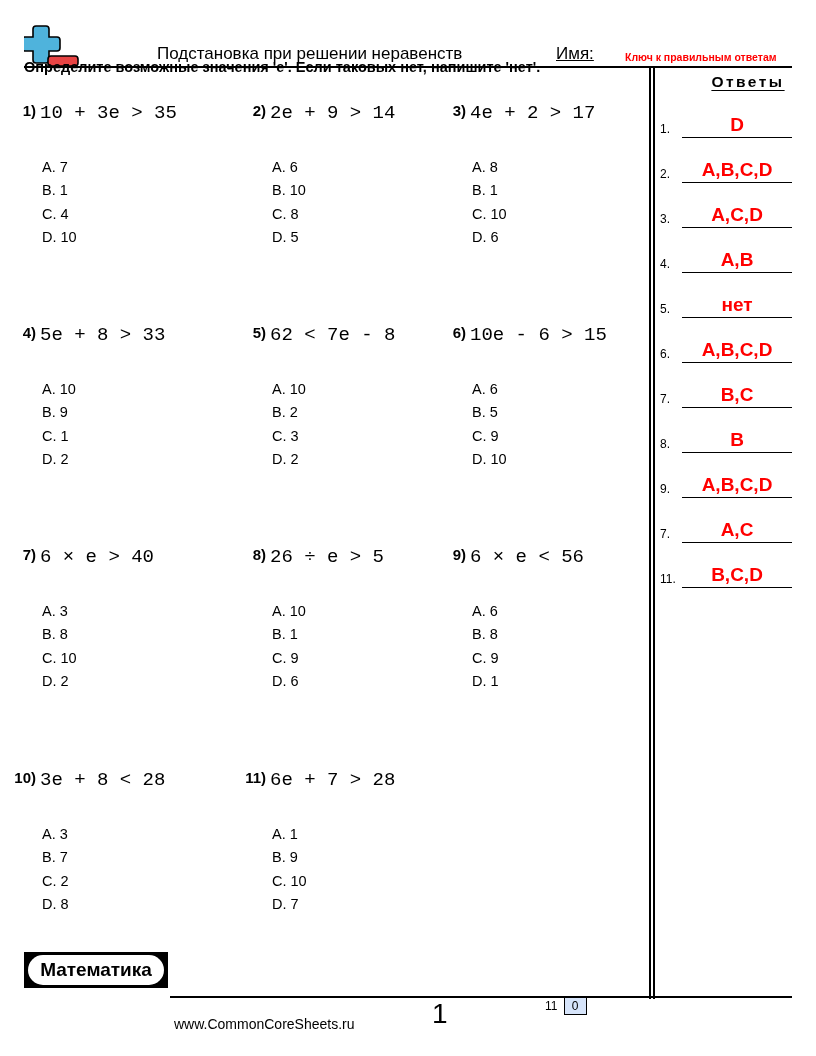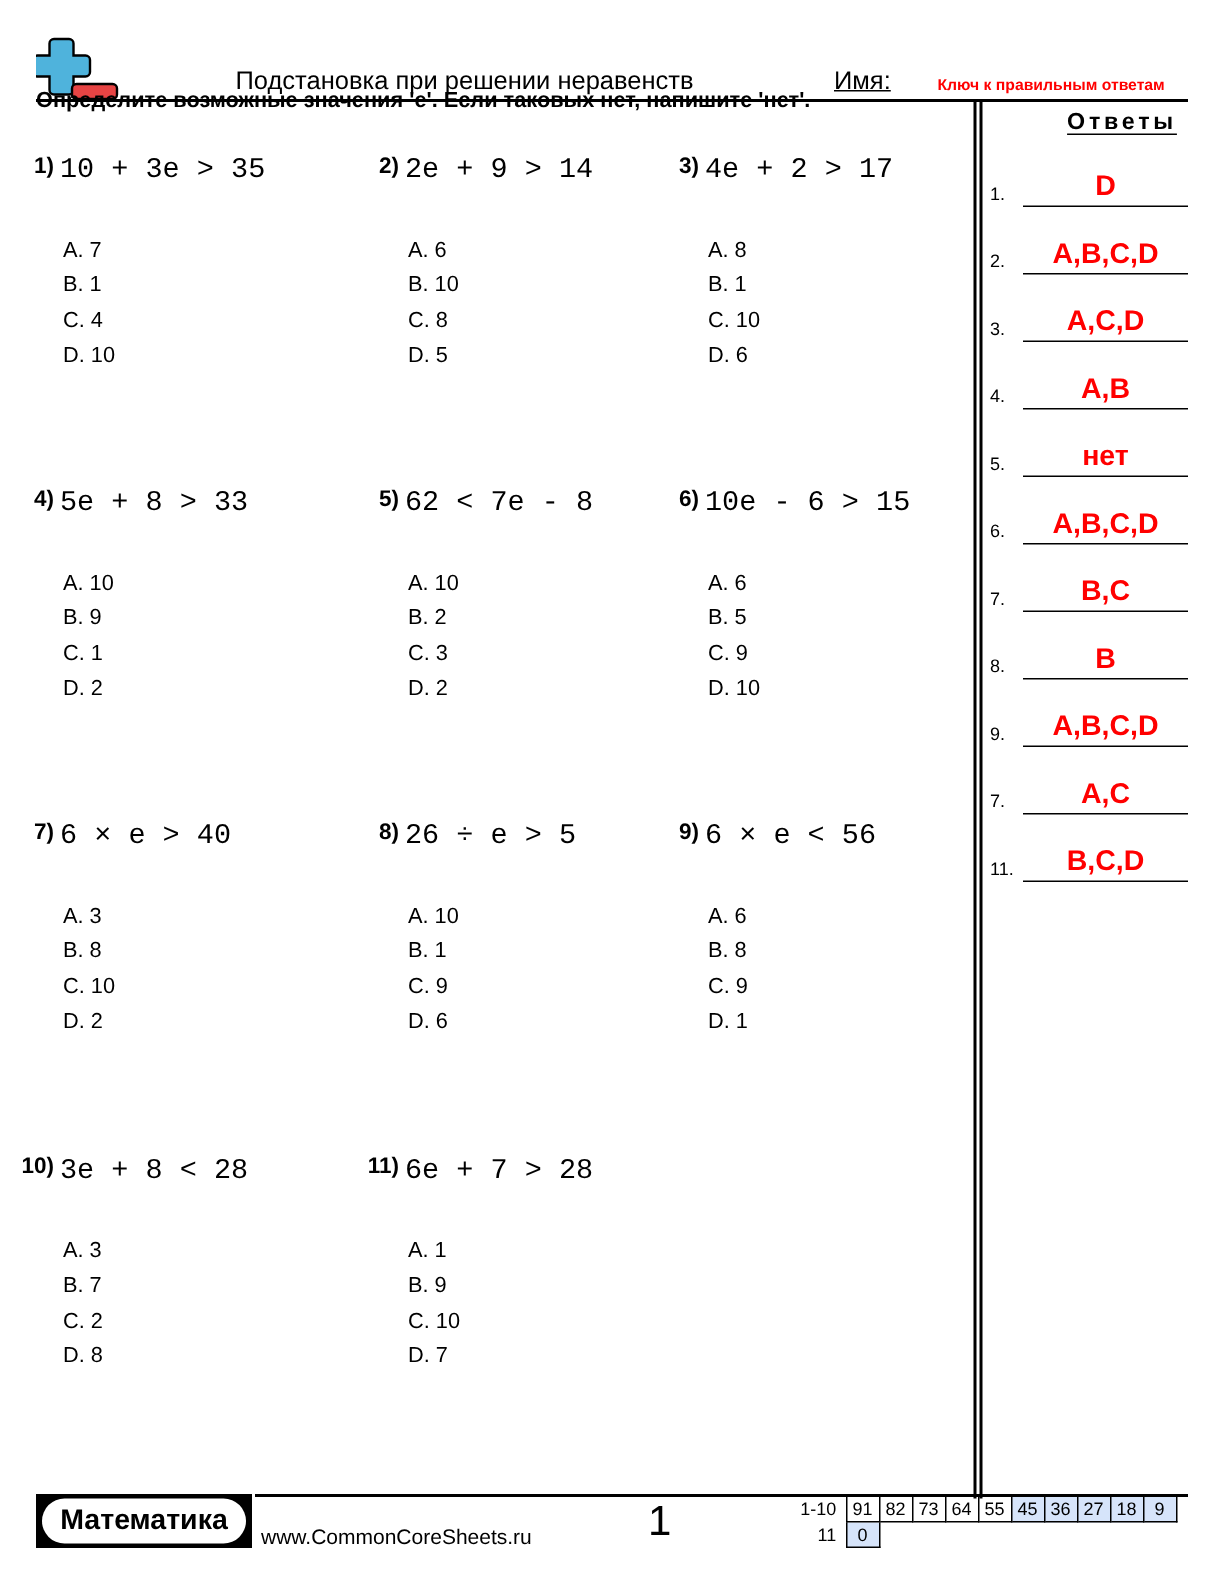--- a/index.html
+++ b/index.html
@@ -25,21 +25,21 @@
   .ans-line { position:absolute; left:22px; right:0; bottom:0; height:1.5px; background:#000; }
   .ans-val { position:absolute; left:22px; right:0; bottom:2px; text-align:center; color:#ff0000; font-weight:bold; font-size:19px; }
 
   .problem { position:absolute; width:200px; }
   .p-num { position:absolute; left:0; top:0; width:36px; text-align:right; font-weight:bold; font-size:15px; }
   .p-expr { position:absolute; left:40px; top:0; font-size:19px; white-space:nowrap;font-family:Liberation Mono, monospace; }
   .p-opts { position:absolute; left:42px; top:26px;margin-top:30px; }
   .p-opt { font-size:14.5px; height:23.3px; line-height:19px; white-space:nowrap; }
 
   .footer-rule { position:absolute; left:170px; top:996px; width:622px; height:1.5px; background:#000; }
-  .brand { position:absolute; left:24px; top:996px; width:144px; height:36px; background:#000; }
+  .brand { position:absolute; left:24px; top:952px; width:144px; height:36px; background:#000; }
   .brand-pill { position:absolute; left:4px; top:3px; right:4px; bottom:3px; background:#fff; border-radius:15px; text-align:center; font-weight:bold; font-size:19px; line-height:30px; }
   .site { position:absolute; left:174px; top:1016px; font-size:14px; }
   .page-num { position:absolute; left:432px; top:998px; font-size:28px; }
 
   .score { position:absolute; left:520px; top:997px; border-collapse:collapse; font-size:12px; }
   .score td { height:17px; padding:0 3px; text-align:center; }
   .score td.lbl { border:none; width:44px; text-align:right; padding-right:6px; }
   .score td.cell { border:1px solid #000; min-width:22px; }
   .score td.cell.hl { background:#d6e4fa; }
 </style>
@@ -243,31 +243,18 @@
 
 <div class="footer-rule"></div>
 <div class="brand">
   <div class="brand-pill">Математика</div>
 </div>
 <div class="site">www.CommonCoreSheets.ru</div>
 <div class="page-num">1</div>
 
 <table class="score">
   <tbody>
-      <tr>
-    <td class="lbl">1-10</td>
-    <td class="cell">91</td>
-    <td class="cell">82</td>
-    <td class="cell">73</td>
-    <td class="cell">64</td>
-    <td class="cell">55</td>
-    <td class="cell hl">45</td>
-    <td class="cell hl">36</td>
-    <td class="cell hl">27</td>
-    <td class="cell hl">18</td>
-    <td class="cell hl">9</td>
-  </tr>
   <tr>
     <td class="lbl">11</td>
     <td class="cell hl">0</td>
   </tr>
 </tbody>
   </table>
 
 </body></html>

